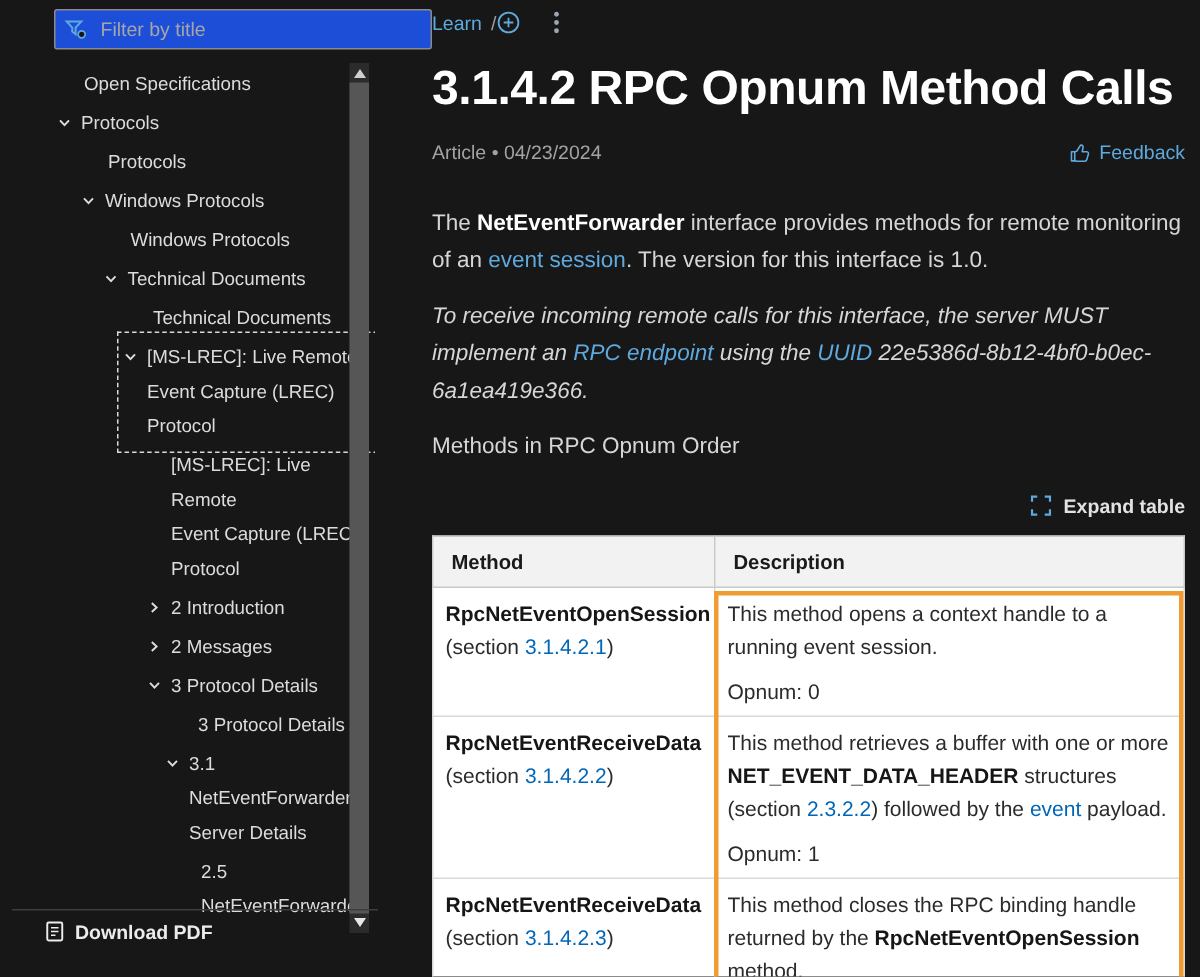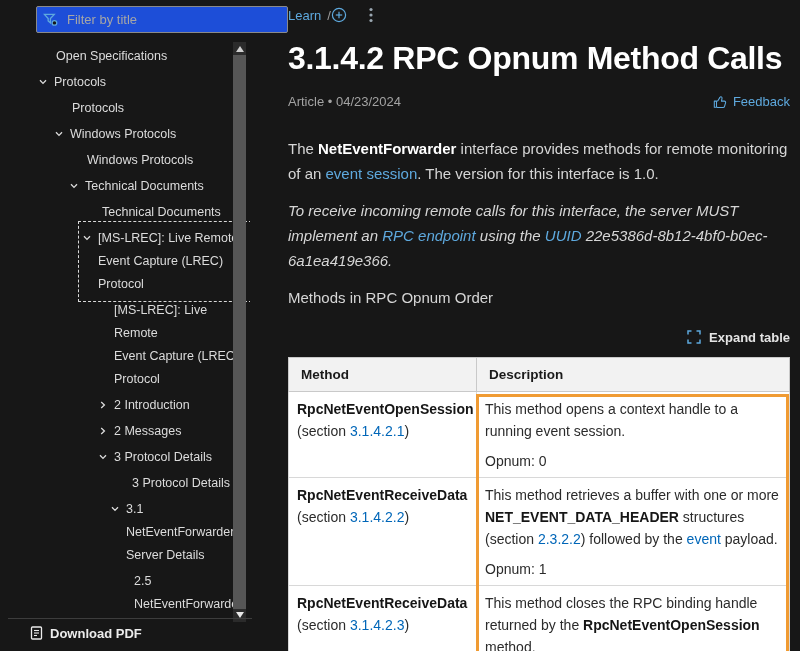--- a/index.html
+++ b/index.html
@@ -44,21 +44,21 @@
     content:"";position:absolute;left:62px;right:-2px;top:-5px;bottom:-4px;
     border:1px dashed #d9d9d9;pointer-events:none;
   }
   
   .sb{position:absolute;right:14px;top:42px;bottom:29px;width:13px;background:#2b2b2b;}
   .sb-thumb{position:absolute;left:0;right:0;top:13px;bottom:13px;background:#565656;}
   .sb-up,.sb-down{position:absolute;left:2.5px;width:0;height:0;border-left:4px solid transparent;border-right:4px solid transparent;}
   .sb-up{top:4px;border-bottom:6px solid #cfcfcf;}
   .sb-down{bottom:4px;border-top:6px solid #e8e8e8;}
   .sidebar-footer{
-    position:absolute;left:8px;right:8px;bottom:4px;height:28px;
+    position:absolute;left:8px;right:8px;bottom:16px;height:28px;
     border-top:1px solid #3d3d3d;display:flex;align-items:center;gap:7px;
     padding-left:22px;color:#ececec;font-size:13px;font-weight:700;cursor:pointer;
   }
 
   
   .main{position:absolute;left:260px;top:0;width:540px;height:651px;box-sizing:border-box;padding:0 10px 0 28px;}
   .topbar{display:flex;justify-content:flex-start;align-items:center;padding-top:6px;height:18px;}
   .breadcrumb{font-size:13px;color:#9d9d9d;}
   .breadcrumb a{color:var(--link,#5ea9de);margin-right:6px;}
   .top-icons{display:flex;align-items:center;gap:22px;padding-right:12px;}

